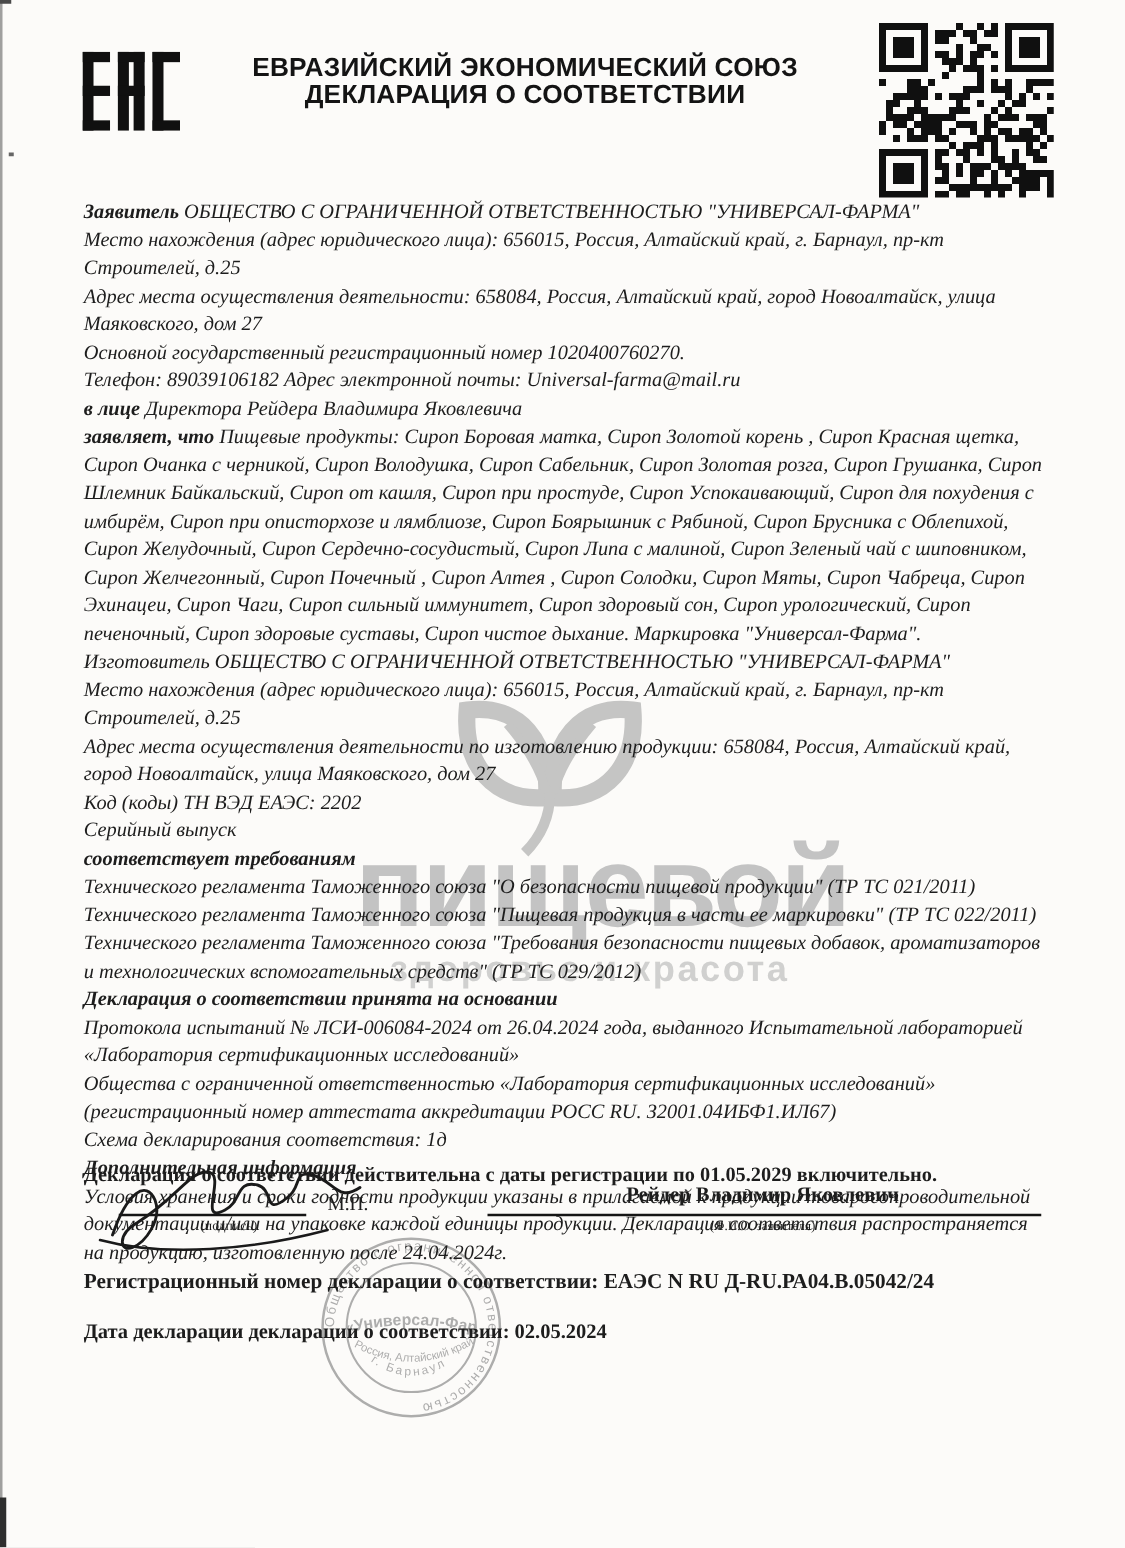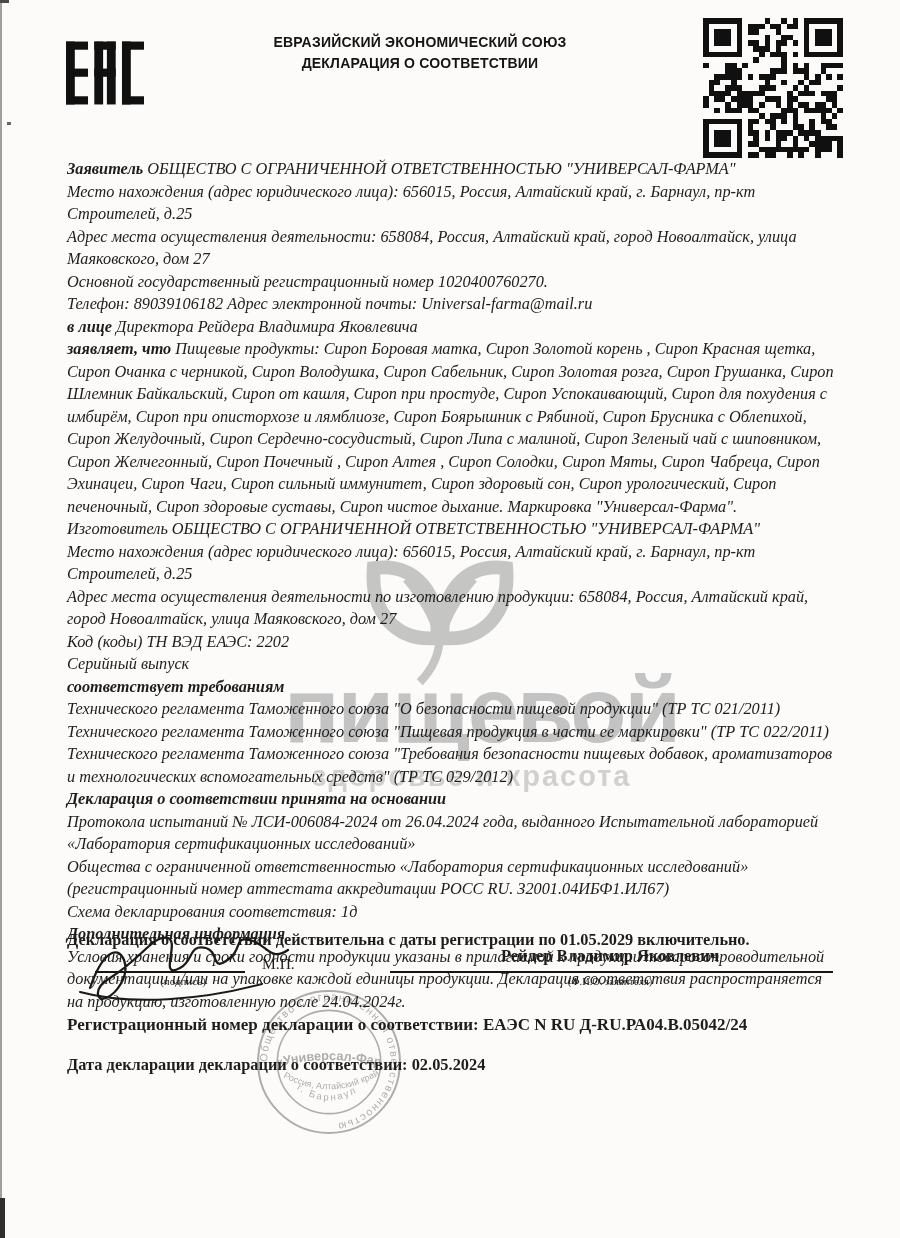--- a/index.html
+++ b/index.html
@@ -10,23 +10,23 @@
   }
   
   .edge-line{position:absolute;left:0;top:0;width:2px;height:1238px;background:#6f6f6f;opacity:.65;}
   .corner-mark-bl{position:absolute;left:0;top:1198px;width:5px;height:40px;background:#2e2e2e;}
   .corner-mark-tl{position:absolute;left:0;top:0;width:9px;height:3px;background:#4a4a4a;}
   .speck{position:absolute;left:7px;top:122px;width:4px;height:3px;background:#666;}
 
   
   .eac{position:absolute;left:66px;top:36px;width:78px;height:74px;}
   .title{
-    position:absolute;left:180px;top:32px;width:480px;text-align:center;
+    position:absolute;left:180px;top:44px;width:480px;text-align:center;
     font-family:"Liberation Sans","DejaVu Sans",sans-serif;
-    font-weight:bold;font-size:14px;line-height:21px;color:#141414;letter-spacing:.2px;
+    font-weight:bold;font-size:21px;line-height:21px;color:#141414;letter-spacing:.2px;
   }
   .qr{position:absolute;left:703px;top:18px;width:140px;height:140px;}
 
   
   .wm-logo{position:absolute;left:348px;top:520px;z-index:0;}
   .wm-brand{
     position:absolute;left:284px;top:664px;z-index:0;
     font-family:"Liberation Sans","DejaVu Sans",sans-serif;
     font-weight:700;font-size:92px;line-height:92px;color:#c3c3c3;letter-spacing:-2px;
   }

